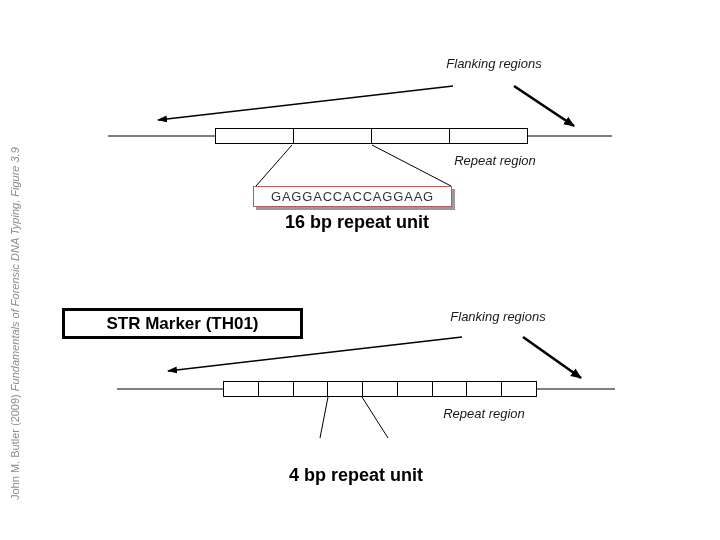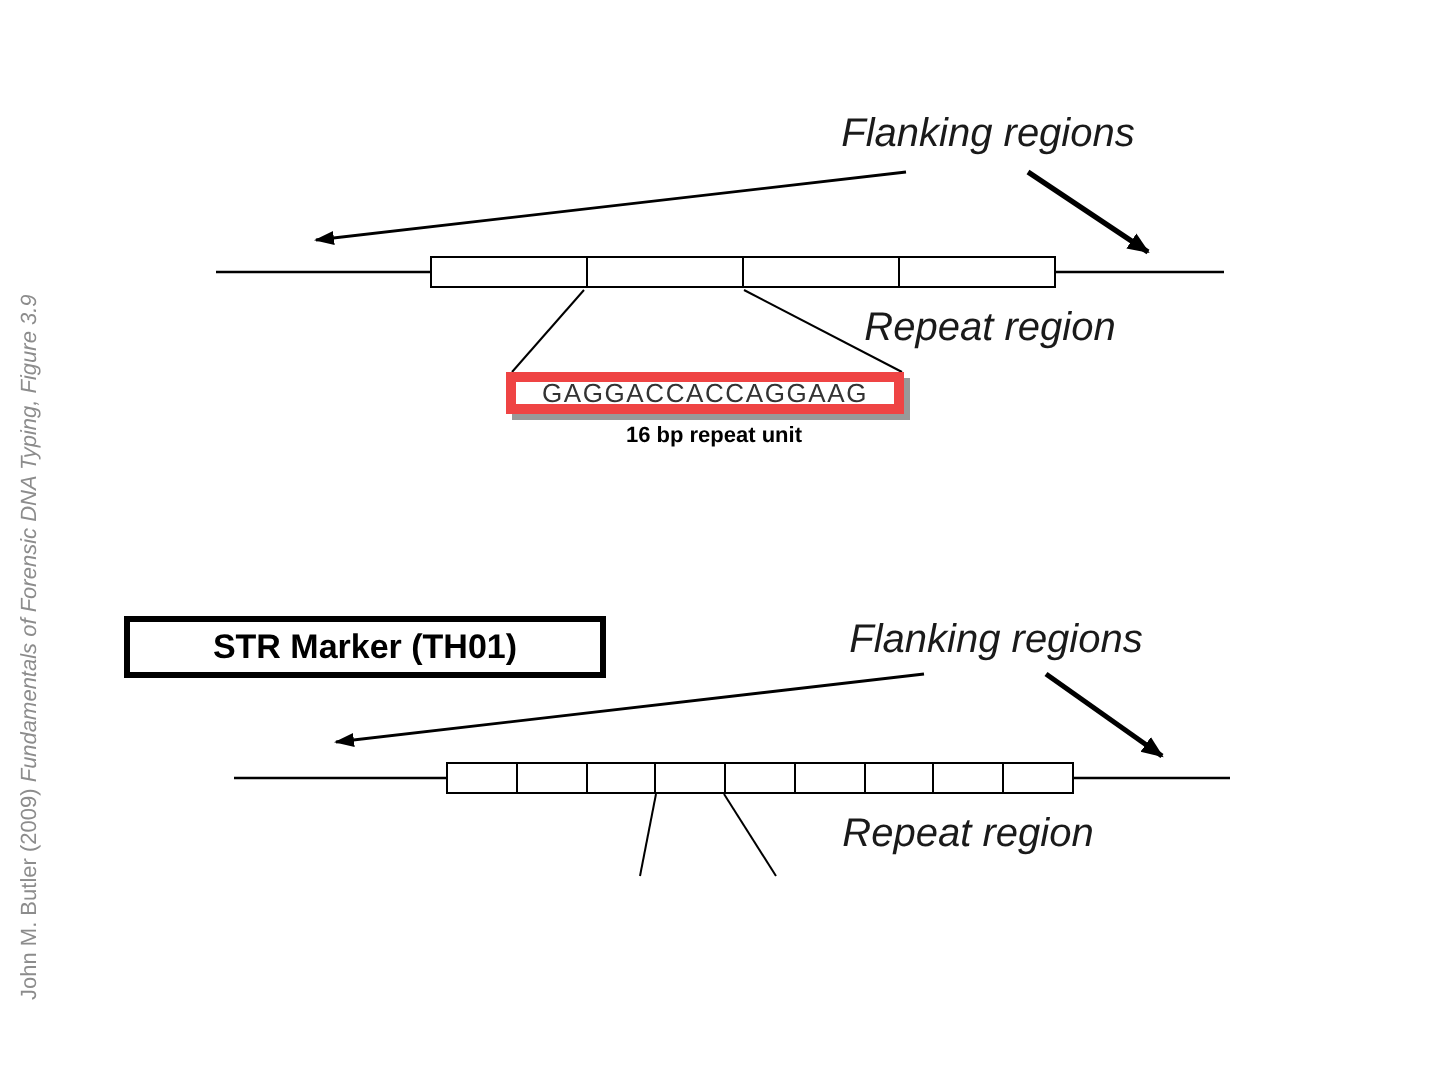--- a/index.html
+++ b/index.html
@@ -9,43 +9,43 @@
   }
   svg.overlay{position:absolute;left:0;top:0;z-index:1;}
   .titlebox{
     position:absolute;z-index:3;box-sizing:border-box;border:3px solid #000;background:#fff;
     display:flex;align-items:center;justify-content:center;
     font-weight:bold;font-size:17px;white-space:nowrap;
   }
   #title-minisat{left:50px;top:36px;width:277px;height:32px;}
   #title-str{left:62px;top:288px;width:241px;height:31px;margin-top:20px;}
   .italic-label{
-    position:absolute;z-index:3;font-style:italic;font-size:20px;color:#1a1a1a;
+    position:absolute;z-index:3;font-style:italic;font-size:13px;color:#1a1a1a;
     white-space:nowrap;transform:translateX(-50%);
   }
   #flank1{left:494px;top:56px;}
   #repeat1{left:495px;top:153px;}
   #flank2{left:498px;top:309px;}
   #repeat2{left:484px;top:406px;}
   .unit-label{
-    position:absolute;z-index:3;font-weight:bold;font-size:11px;white-space:nowrap;
+    position:absolute;z-index:3;font-weight:bold;font-size:18px;white-space:nowrap;
     transform:translateX(-50%);
   }
   #unit1{left:357px;top:212px;}
   #unit2{left:356px;top:465px;}
   .repeatbox{
     position:absolute;z-index:2;box-sizing:border-box;border:1px solid #000;background:#fff;
     display:flex;
   }
   #rbox1{left:215px;top:128px;width:313px;height:16px;}
   #rbox2{left:223px;top:381px;width:314px;height:16px;}
   .repeatbox .cell{flex:1 1 0;height:100%;}
   .repeatbox .cell:not(:last-child){border-right:1px solid #000;}
   .seqbox{
-    position:absolute;z-index:3;box-sizing:border-box;border:5px solid #ef4444;background:#fff;
+    position:absolute;z-index:3;box-sizing:border-box;border:1px solid #ef4444;background:#fff;
     box-shadow:3px 3px 0 #999999;
     display:flex;align-items:center;justify-content:center;
     font-size:13px;letter-spacing:0.8px;color:#333;white-space:nowrap;
   }
   #seq1{left:253px;top:186px;width:199px;height:21px;}
   #seq2{left:318px;top:438px;width:72px;height:22px;}
   .credit{
     position:absolute;z-index:3;left:9px;top:500px;width:420px;
     transform:rotate(-90deg);transform-origin:0 0;
     font-size:11px;color:#8C8C8C;white-space:nowrap;
@@ -112,18 +112,19 @@
       <div class="cell"></div>
       <div class="cell"></div>
       <div class="cell"></div>
       <div class="cell"></div>
       <div class="cell"></div>
     </div>
 
   <div class="italic-label" id="repeat2">Repeat region</div>
 
 
+  <div class="unit-label" id="unit2">4 bp repeat unit</div>
 
   <div class="credit">
     <span class="t-normal">John M. Butler (2009) </span><span class="t-italic">Fundamentals of Forensic DNA Typing, Figure 3.9</span>
   </div>
 
 </div>
 
 </body></html>

